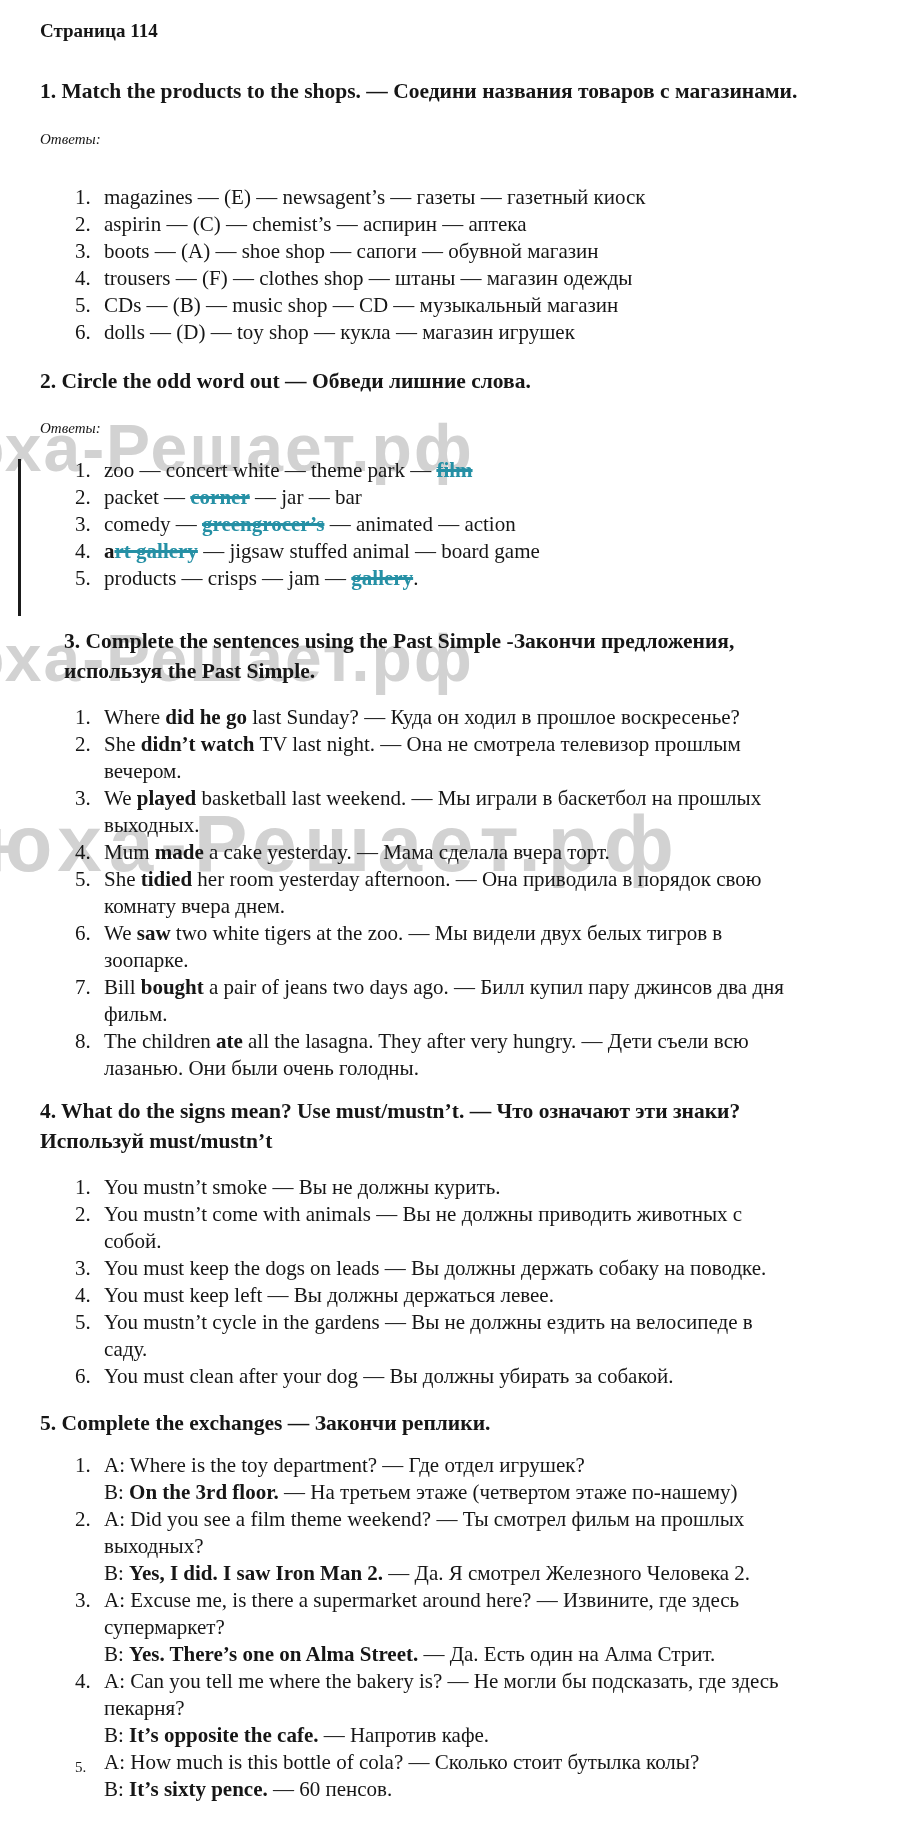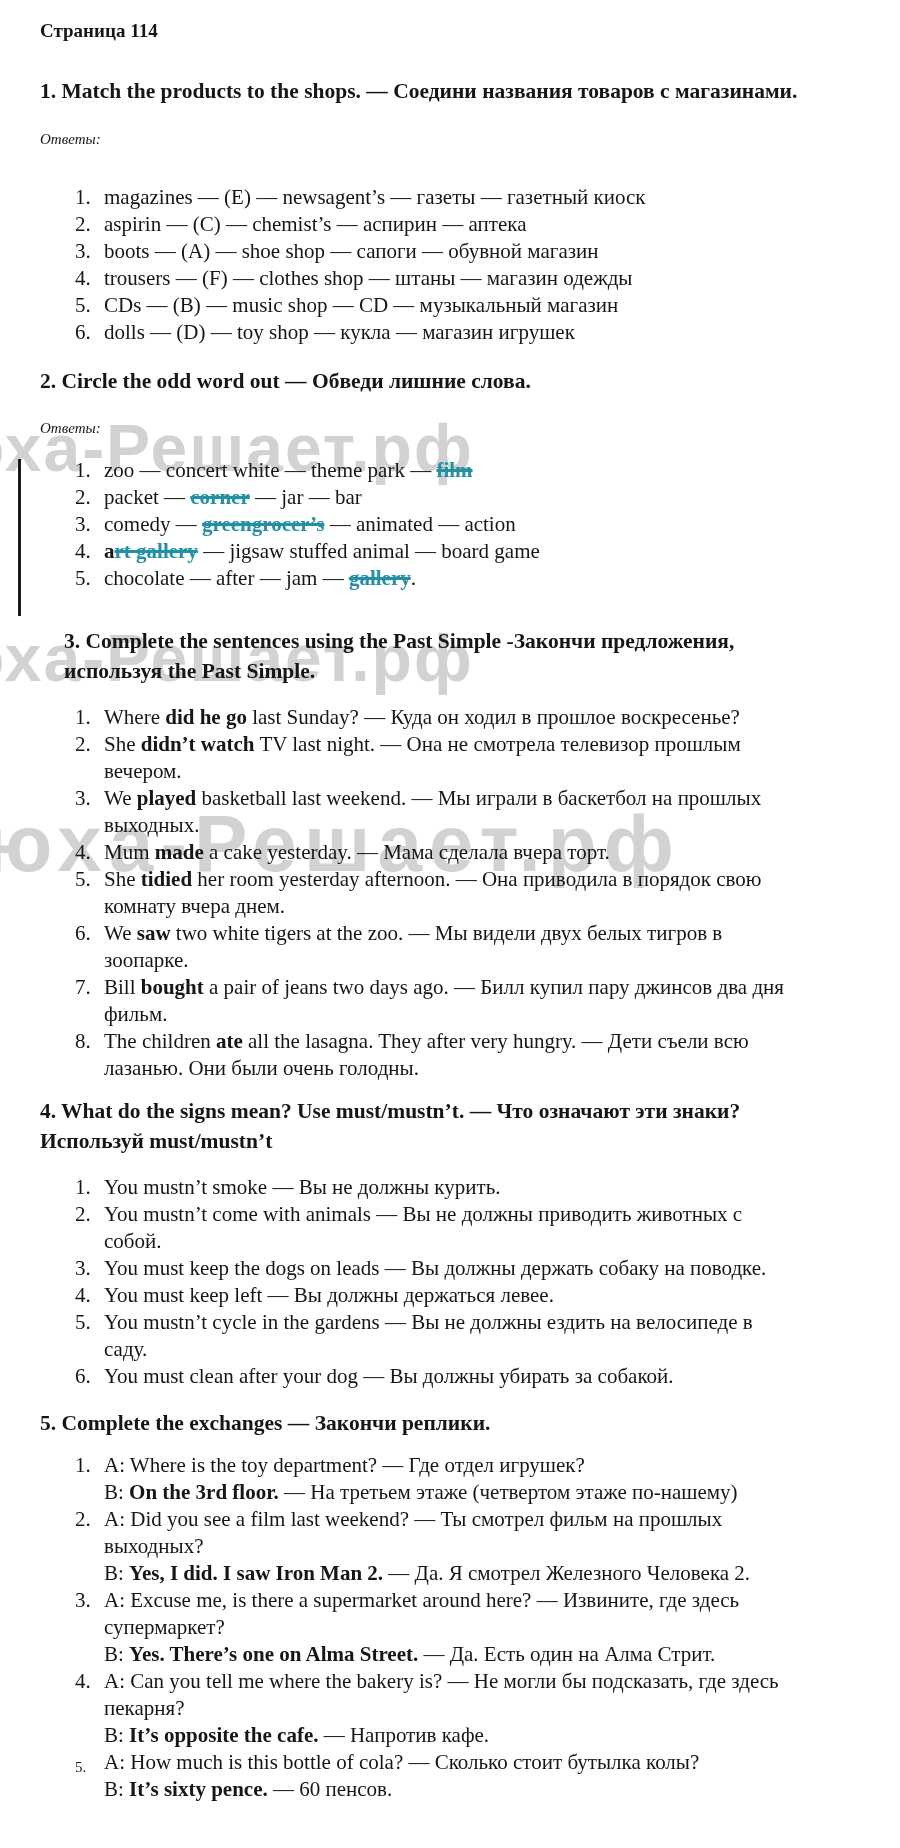--- a/index.html
+++ b/index.html
@@ -139,21 +139,21 @@
       </div>
       <div class="item">
         <span class="num">4.</span>
         <div class="txt">
           <div class="line"><span class="b">a</span><span class="x">rt gallery</span><span> — jigsaw stuffed animal — board game</span></div>
         </div>
       </div>
       <div class="item">
         <span class="num">5.</span>
         <div class="txt">
-          <div class="line"><span>chocolate — after — jam — </span><span class="x">gallery</span><span>.</span></div>
+          <div class="line"><span>products — crisps — jam — </span><span class="x">gallery</span><span>.</span></div>
         </div>
       </div>
     </div>
 
   <div class="z h" id="h3">
       <div>3. Complete the sentences using the Past Simple -Закончи предложения,</div>
       <div>используя the Past Simple.</div>
     </div>
   <div class="z list" id="l3">
       <div class="item">
@@ -264,21 +264,21 @@
       <div class="item">
         <span class="num">1.</span>
         <div class="txt">
           <div class="line"><span>A: Where is the toy department? — Где отдел игрушек?</span></div>
           <div class="line"><span>B: </span><span class="b">On the 3rd floor.</span><span> — На третьем этаже (четвертом этаже по-нашему)</span></div>
         </div>
       </div>
       <div class="item">
         <span class="num">2.</span>
         <div class="txt">
-          <div class="line"><span>A: Did you see a film last weekend? — Ты смотрел фильм на прошлых</span></div>
+          <div class="line"><span>A: Did you see a film theme weekend? — Ты смотрел фильм на прошлых</span></div>
           <div class="line"><span>выходных?</span></div>
           <div class="line"><span>B: </span><span class="b">Yes, I did. I saw Iron Man 2.</span><span> — Да. Я смотрел Железного Человека 2.</span></div>
         </div>
       </div>
       <div class="item">
         <span class="num">3.</span>
         <div class="txt">
           <div class="line"><span>A: Excuse me, is there a supermarket around here? — Извините, где здесь</span></div>
           <div class="line"><span>супермаркет?</span></div>
           <div class="line"><span>B: </span><span class="b">Yes. There’s one on Alma Street.</span><span> — Да. Есть один на Алма Стрит.</span></div>

